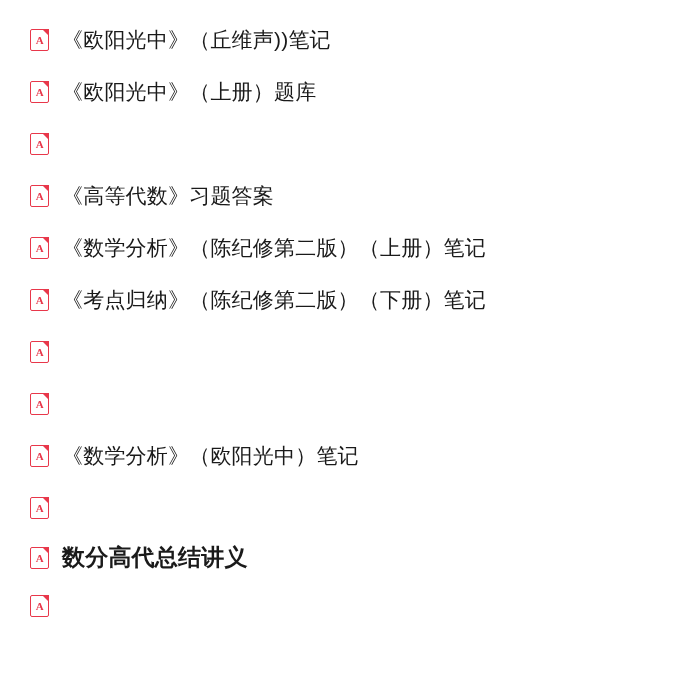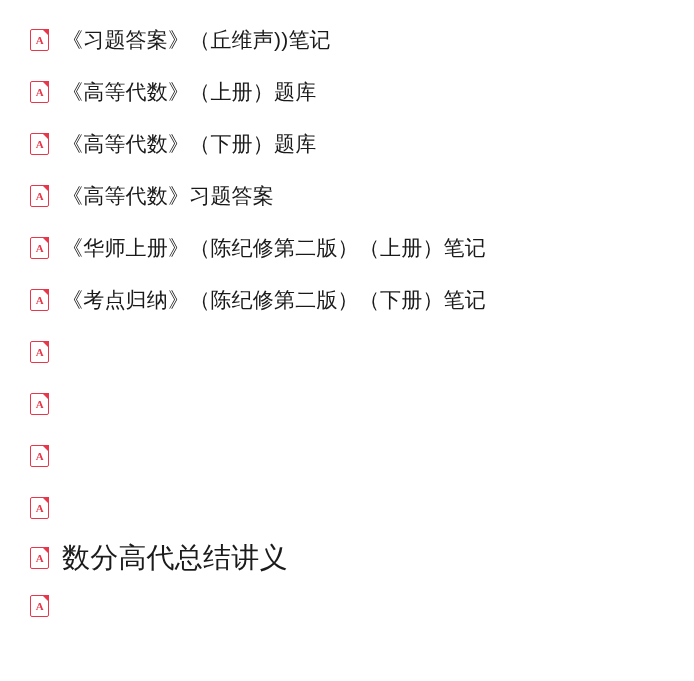--- a/index.html
+++ b/index.html
@@ -71,72 +71,71 @@
     color: #e8374a;
     letter-spacing: -0.5px;
   }
   .file-name {
     font-size: 21px;
     line-height: 1.2;
     white-space: nowrap;
     letter-spacing: 0.2px;
   }
   .file-name.bold {
-    font-weight: normal;
-    font-size: 28px;
+    font-weight: bold;
+    font-size: 23px;
   }
 </style>
 </head>
 <body>
 
 <div class="file-list">
 
   <div class="file-row">
     <span class="pdf-icon">
       <span class="sheet"></span>
         <span class="fold"></span>
       <span class="glyph">A</span>
     </span>
-    <span class="file-name">《习题答案》（丘维声))笔记</span>
+    <span class="file-name">《欧阳光中》（丘维声))笔记</span>
   </div>
 
   <div class="file-row">
     <span class="pdf-icon">
       <span class="sheet"></span>
         <span class="fold"></span>
       <span class="glyph">A</span>
     </span>
-    <span class="file-name">《高等代数》（上册）题库</span>
+    <span class="file-name">《欧阳光中》（上册）题库</span>
   </div>
 
   <div class="file-row">
     <span class="pdf-icon">
       <span class="sheet"></span>
         <span class="fold"></span>
       <span class="glyph">A</span>
     </span>
-    <span class="file-name">《高等代数》（下册）题库</span>
   </div>
 
   <div class="file-row">
     <span class="pdf-icon">
       <span class="sheet"></span>
         <span class="fold"></span>
       <span class="glyph">A</span>
     </span>
     <span class="file-name">《高等代数》习题答案</span>
   </div>
 
   <div class="file-row">
     <span class="pdf-icon">
       <span class="sheet"></span>
         <span class="fold"></span>
       <span class="glyph">A</span>
     </span>
-    <span class="file-name">《华师上册》（陈纪修第二版）（上册）笔记</span>
+    <span class="file-name">《数学分析》（陈纪修第二版）（上册）笔记</span>
   </div>
 
   <div class="file-row">
     <span class="pdf-icon">
       <span class="sheet"></span>
         <span class="fold"></span>
       <span class="glyph">A</span>
     </span>
     <span class="file-name">《考点归纳》（陈纪修第二版）（下册）笔记</span>
   </div>
@@ -156,20 +155,21 @@
       <span class="glyph">A</span>
     </span>
   </div>
 
   <div class="file-row">
     <span class="pdf-icon">
       <span class="sheet"></span>
         <span class="fold"></span>
       <span class="glyph">A</span>
     </span>
+    <span class="file-name">《数学分析》（欧阳光中）笔记</span>
   </div>
 
   <div class="file-row">
     <span class="pdf-icon">
       <span class="sheet"></span>
         <span class="fold"></span>
       <span class="glyph">A</span>
     </span>
   </div>
 

